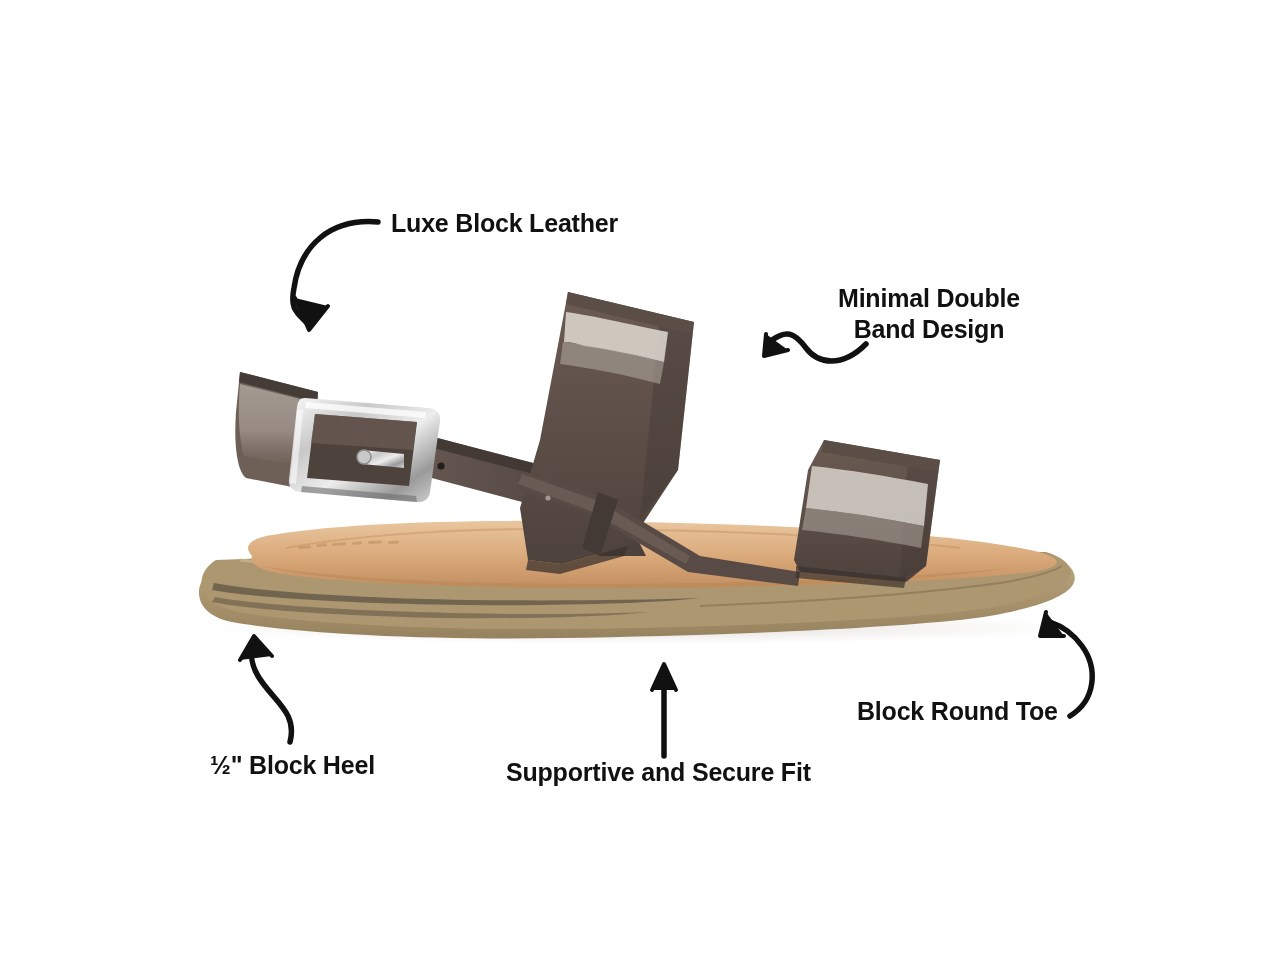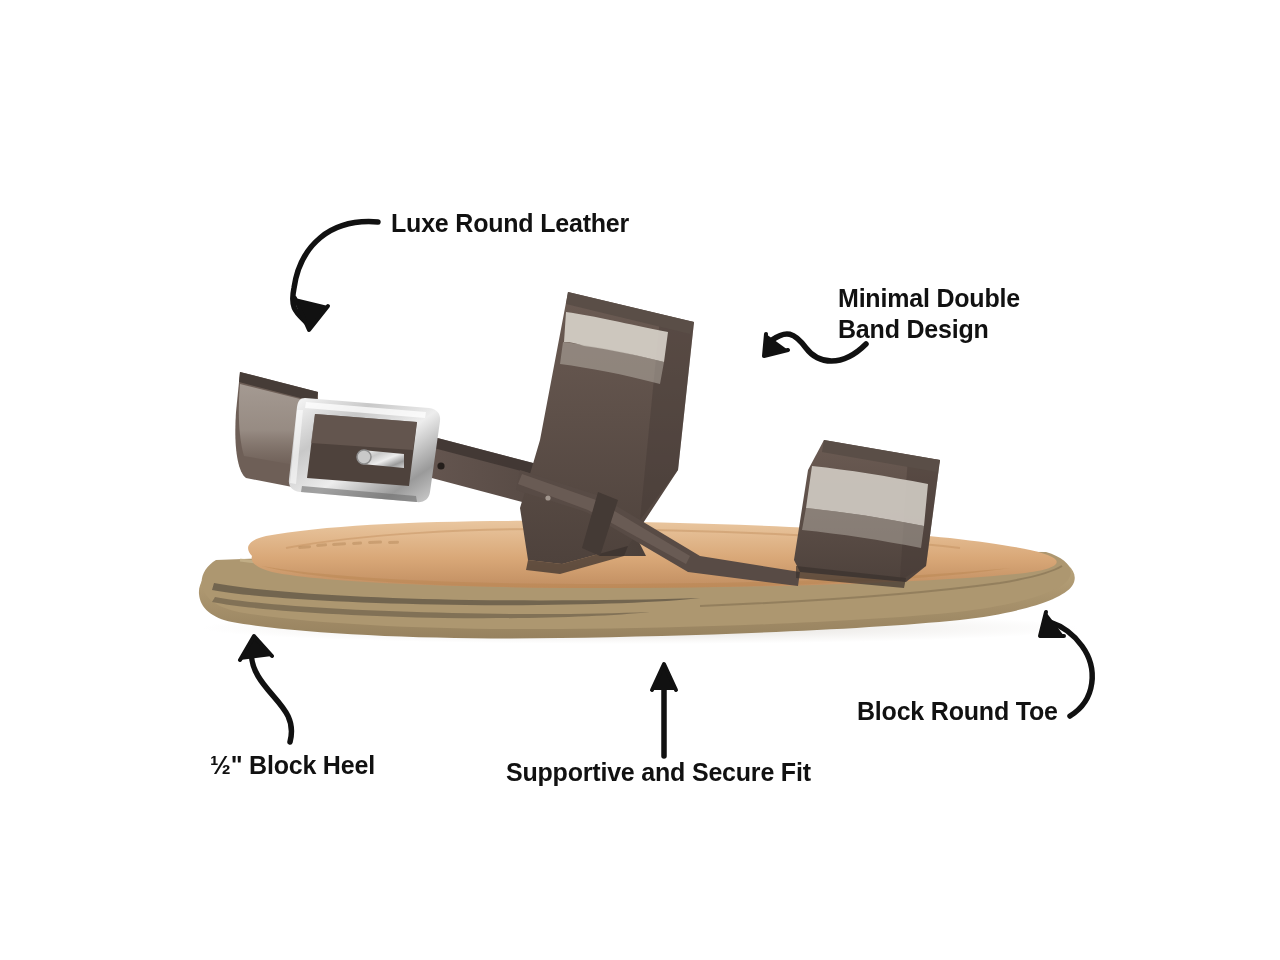--- a/index.html
+++ b/index.html
@@ -33,21 +33,21 @@
     font-weight: bold;
     color: #111111;
     font-size: 25px;
     line-height: 1.22;
     letter-spacing: -0.2px;
     white-space: pre;
   }
   .callout.two-line { white-space: pre-line; }
 
   #label-luxe      { left: 391px; top: 208px; }
-  #label-minimal   { left: 838px; top: 283px; }
+  #label-minimal   { left: 838px; top: 283px; text-align: center; }
   #label-heel      { left: 210px; top: 750px; }
   #label-fit       { left: 506px; top: 757px; }
   #label-toe       { left: 857px; top: 696px; }
 </style>
 </head>
 <body>
 
 <div id="stage">
 
   <svg id="product-svg" viewBox="0 0 1280 960">
@@ -286,21 +286,21 @@
       <path d="M240,660 L 254,636 L 272,656" fill="#111111" stroke="#111111" stroke-width="4"></path>
 
       <path d="M664,756 L 664,672"></path>
       <path d="M652,690 L 664,664 L 676,690" fill="#111111" stroke="#111111" stroke-width="4"></path>
 
       <path d="M1070,716 C 1096,700 1098,668 1082,646 C 1072,632 1062,626 1050,622"></path>
       <path d="M1046,612 L 1040,636 L 1064,636" fill="#111111" stroke="#111111" stroke-width="4"></path>
     </g>
   </svg>
 
-  <div class="callout" id="label-luxe">Luxe Round Leather</div>
+  <div class="callout" id="label-luxe">Luxe Block Leather</div>
 
   <div class="callout two-line" id="label-minimal">Minimal Double
 Band Design</div>
 
   <div class="callout" id="label-heel">½" Block Heel</div>
 
   <div class="callout" id="label-fit">Supportive and Secure Fit</div>
 
   <div class="callout" id="label-toe">Block Round Toe</div>
 

